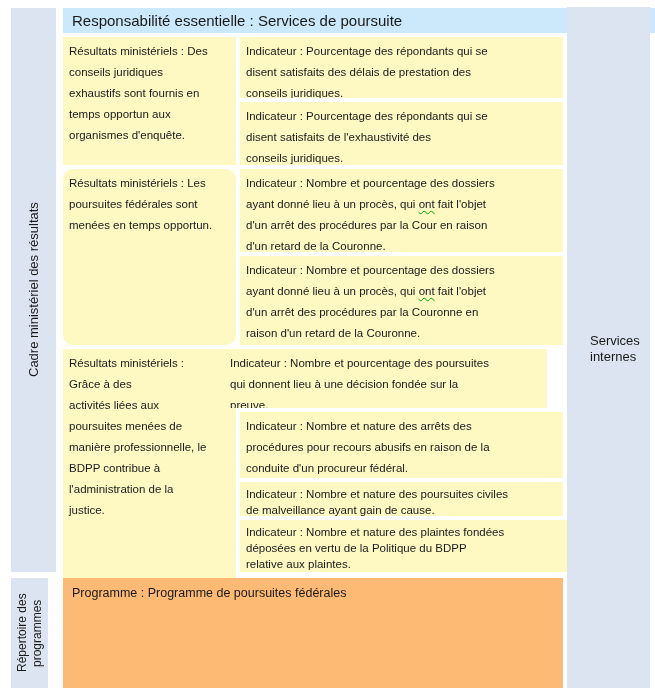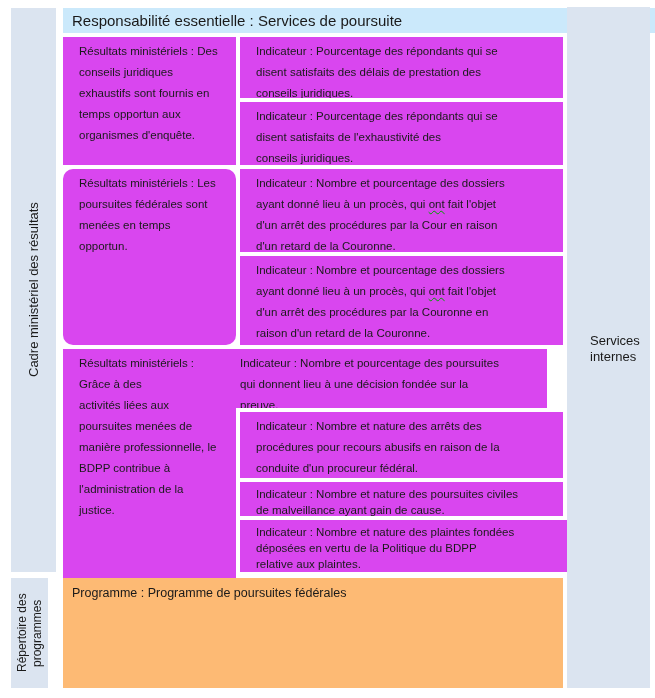--- a/index.html
+++ b/index.html
@@ -2,22 +2,22 @@
 <html><head>
 <meta charset="utf-8">
 <style>
   html,body{margin:0;padding:0;background:#ffffff;}
   body{font-family:"Liberation Sans",sans-serif;color:#1a1a1a;}
   .page{position:relative;width:655px;height:698px;background:#ffffff;overflow:hidden;}
   .band{position:absolute;background:#dbe4f0;}
   .vlabel{writing-mode:vertical-rl;transform:rotate(180deg);white-space:pre-line;
           display:flex;align-items:center;justify-content:center;width:100%;height:100%;
           font-size:13px;line-height:17px;text-align:center;}
-  .cell{position:absolute;background:#d946ef;white-space:pre-line;
-        font-size:11.5px;line-height:21px;padding:4px 16px;box-sizing:border-box;overflow:hidden;}
+  .cell{position:absolute;background:#fef9c3;white-space:pre-line;
+        font-size:11.5px;line-height:21px;padding:4px 6px;box-sizing:border-box;overflow:hidden;}
   .cell.tight{line-height:16px;}
   .header-cell{position:absolute;background:#cbe9fb;font-size:15px;line-height:25px;
         padding:0 9px;box-sizing:border-box;white-space:nowrap;overflow:hidden;}
   .right-col{position:absolute;background:#dbe4f0;box-sizing:border-box;}
   .right-col .txt{margin-top:326px;padding-left:23px;font-size:13px;line-height:16px;width:70px;}
   .program-cell{position:absolute;background:#fdba74;font-size:12.5px;line-height:20px;
         padding:5px 9px;box-sizing:border-box;}
   .squiggle{text-decoration:underline;text-decoration-style:wavy;
         text-decoration-color:#00a000;text-decoration-thickness:1px;text-underline-offset:2px;}
   .bottom-band .vlabel{font-size:12px;line-height:15px;}

